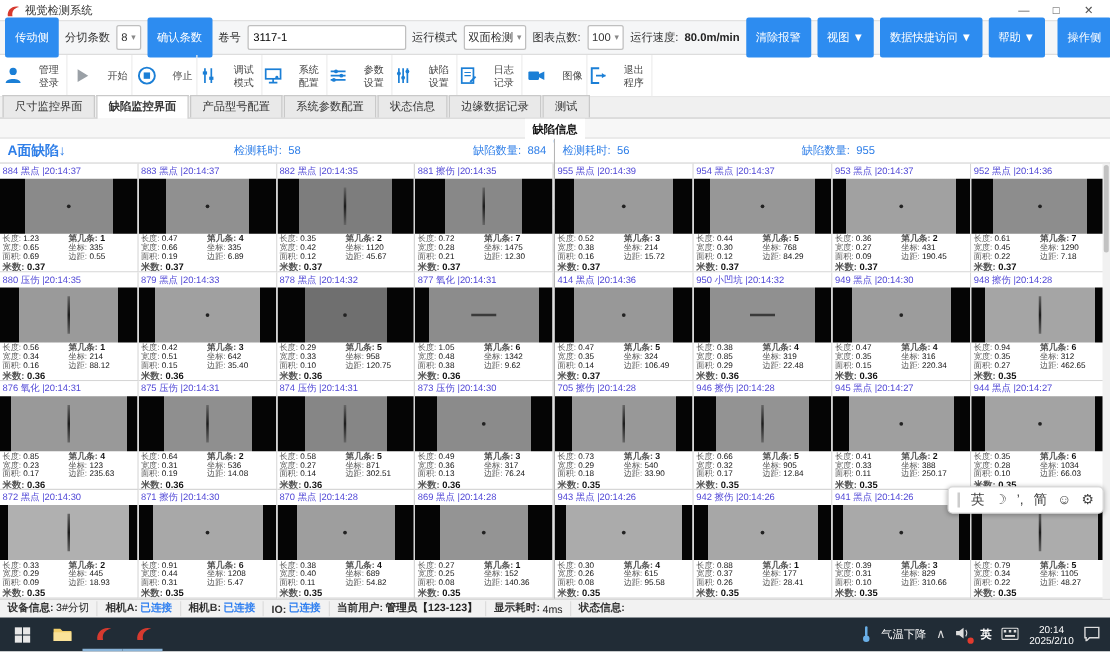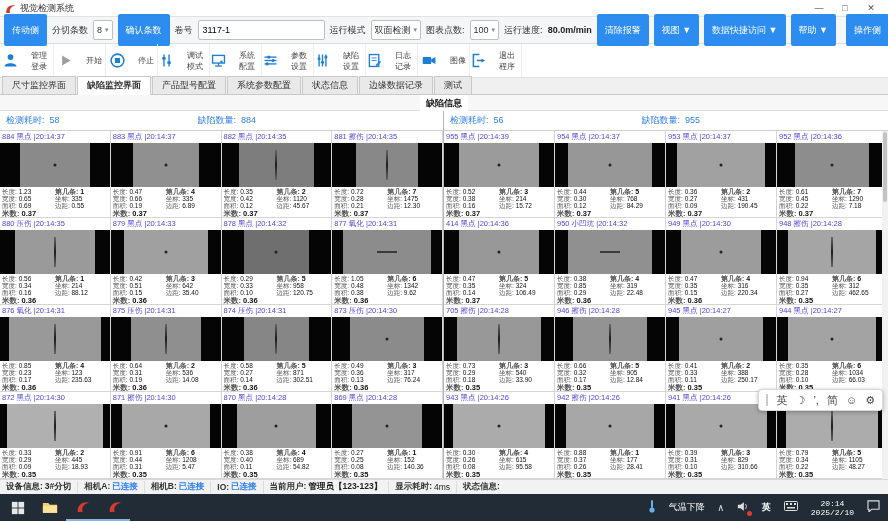--- a/index.html
+++ b/index.html
@@ -67,21 +67,21 @@
   .statusbar{height:15px;background:#f2f2f2;border-top:1px solid #d8d8d8;display:flex;align-items:center;padding:0 6px;gap:6px;font-size:8.5px;white-space:nowrap;}
   .statusbar .seg{display:flex;gap:2px;align-items:center;border-right:1px solid #ddd;padding-right:6px;}
   .statusbar .sl{color:#333;font-weight:bold;}
   .statusbar .sv{color:#222;}
   .statusbar .sv.link{color:#2d7ef0;font-weight:bold;}
 
   
   .taskbar{height:27px;background:#212c36;display:flex;align-items:center;padding:0 2px;color:#eee;}
   .task-item{width:32px;height:27px;display:flex;align-items:center;justify-content:center;cursor:pointer;}
   .task-spacer{flex:1;}
-  .tray{display:flex;align-items:center;gap:13px;padding-right:6px;font-family:Liberation Mono, monospace;}
+  .tray{display:flex;align-items:center;gap:8px;padding-right:6px;}
   .tray .ttext{font-size:9px;color:#fff;}
   .tray .tsym{font-size:10px;color:#ddd;cursor:pointer;}
   .clock{text-align:center;font-size:8px;line-height:9px;color:#fff;cursor:pointer;}
   .vol-wrap{position:relative;}
   .vol-badge{position:absolute;right:-3px;bottom:-1px;width:5px;height:5px;border-radius:50%;background:#e23b2e;}
 
   
   .imebar{position:absolute;top:389px;right:5px;height:22px;background:#fff;border:1px solid #d9d9d9;border-radius:4px;box-shadow:0 1px 4px rgba(0,0,0,.3);display:flex;align-items:center;padding:0 7px;gap:8px;z-index:9;}
   .imebar .handle{width:3px;height:12px;border-left:2px solid #ccc;}
   .imebar .ime-item{font-size:11px;color:#444;cursor:pointer;line-height:20px;}
@@ -251,20 +251,21 @@
 <div class="tabs2">
     <span class="tab2 active">缺陷信息</span>
     <span class="tab2">缺陷分布</span>
     <span class="tab2">缺陷统计</span>
     <span class="tab2">分类信息统计</span>
   </div>
 
 <div class="panels">
   <div class="panel">
     <div class="panel-header">
+      <span class="panel-title">A面缺陷↓</span>
       <span class="panel-mid">
         <span>检测耗时:</span>&nbsp;&nbsp;<span>58</span>
       </span>
       <span class="panel-right">
         <span>缺陷数量:</span>&nbsp;&nbsp;<span>884</span>
       </span>
     </div>
     <div class="grid">
   <div class="cell">
     <div class="cell-header">
@@ -1047,21 +1048,21 @@
 </div>
     <div class="scrollbar">
         <div class="thumb"></div>
       </div>
   </div>
 </div>
 
 <div class="statusbar">
   <span class="seg">
       <span class="sl">设备信息:</span>
-      <span class="sv" style="font-weight:bold">3#分切</span>
+      <span class="sv" style="font-weight:normal">3#分切</span>
     </span>
   <span class="seg">
       <span class="sl">相机A:</span>
       <span class="sv link">已连接</span>
     </span>
   <span class="seg">
       <span class="sl">相机B:</span>
       <span class="sv link">已连接</span>
     </span>
   <span class="seg">

